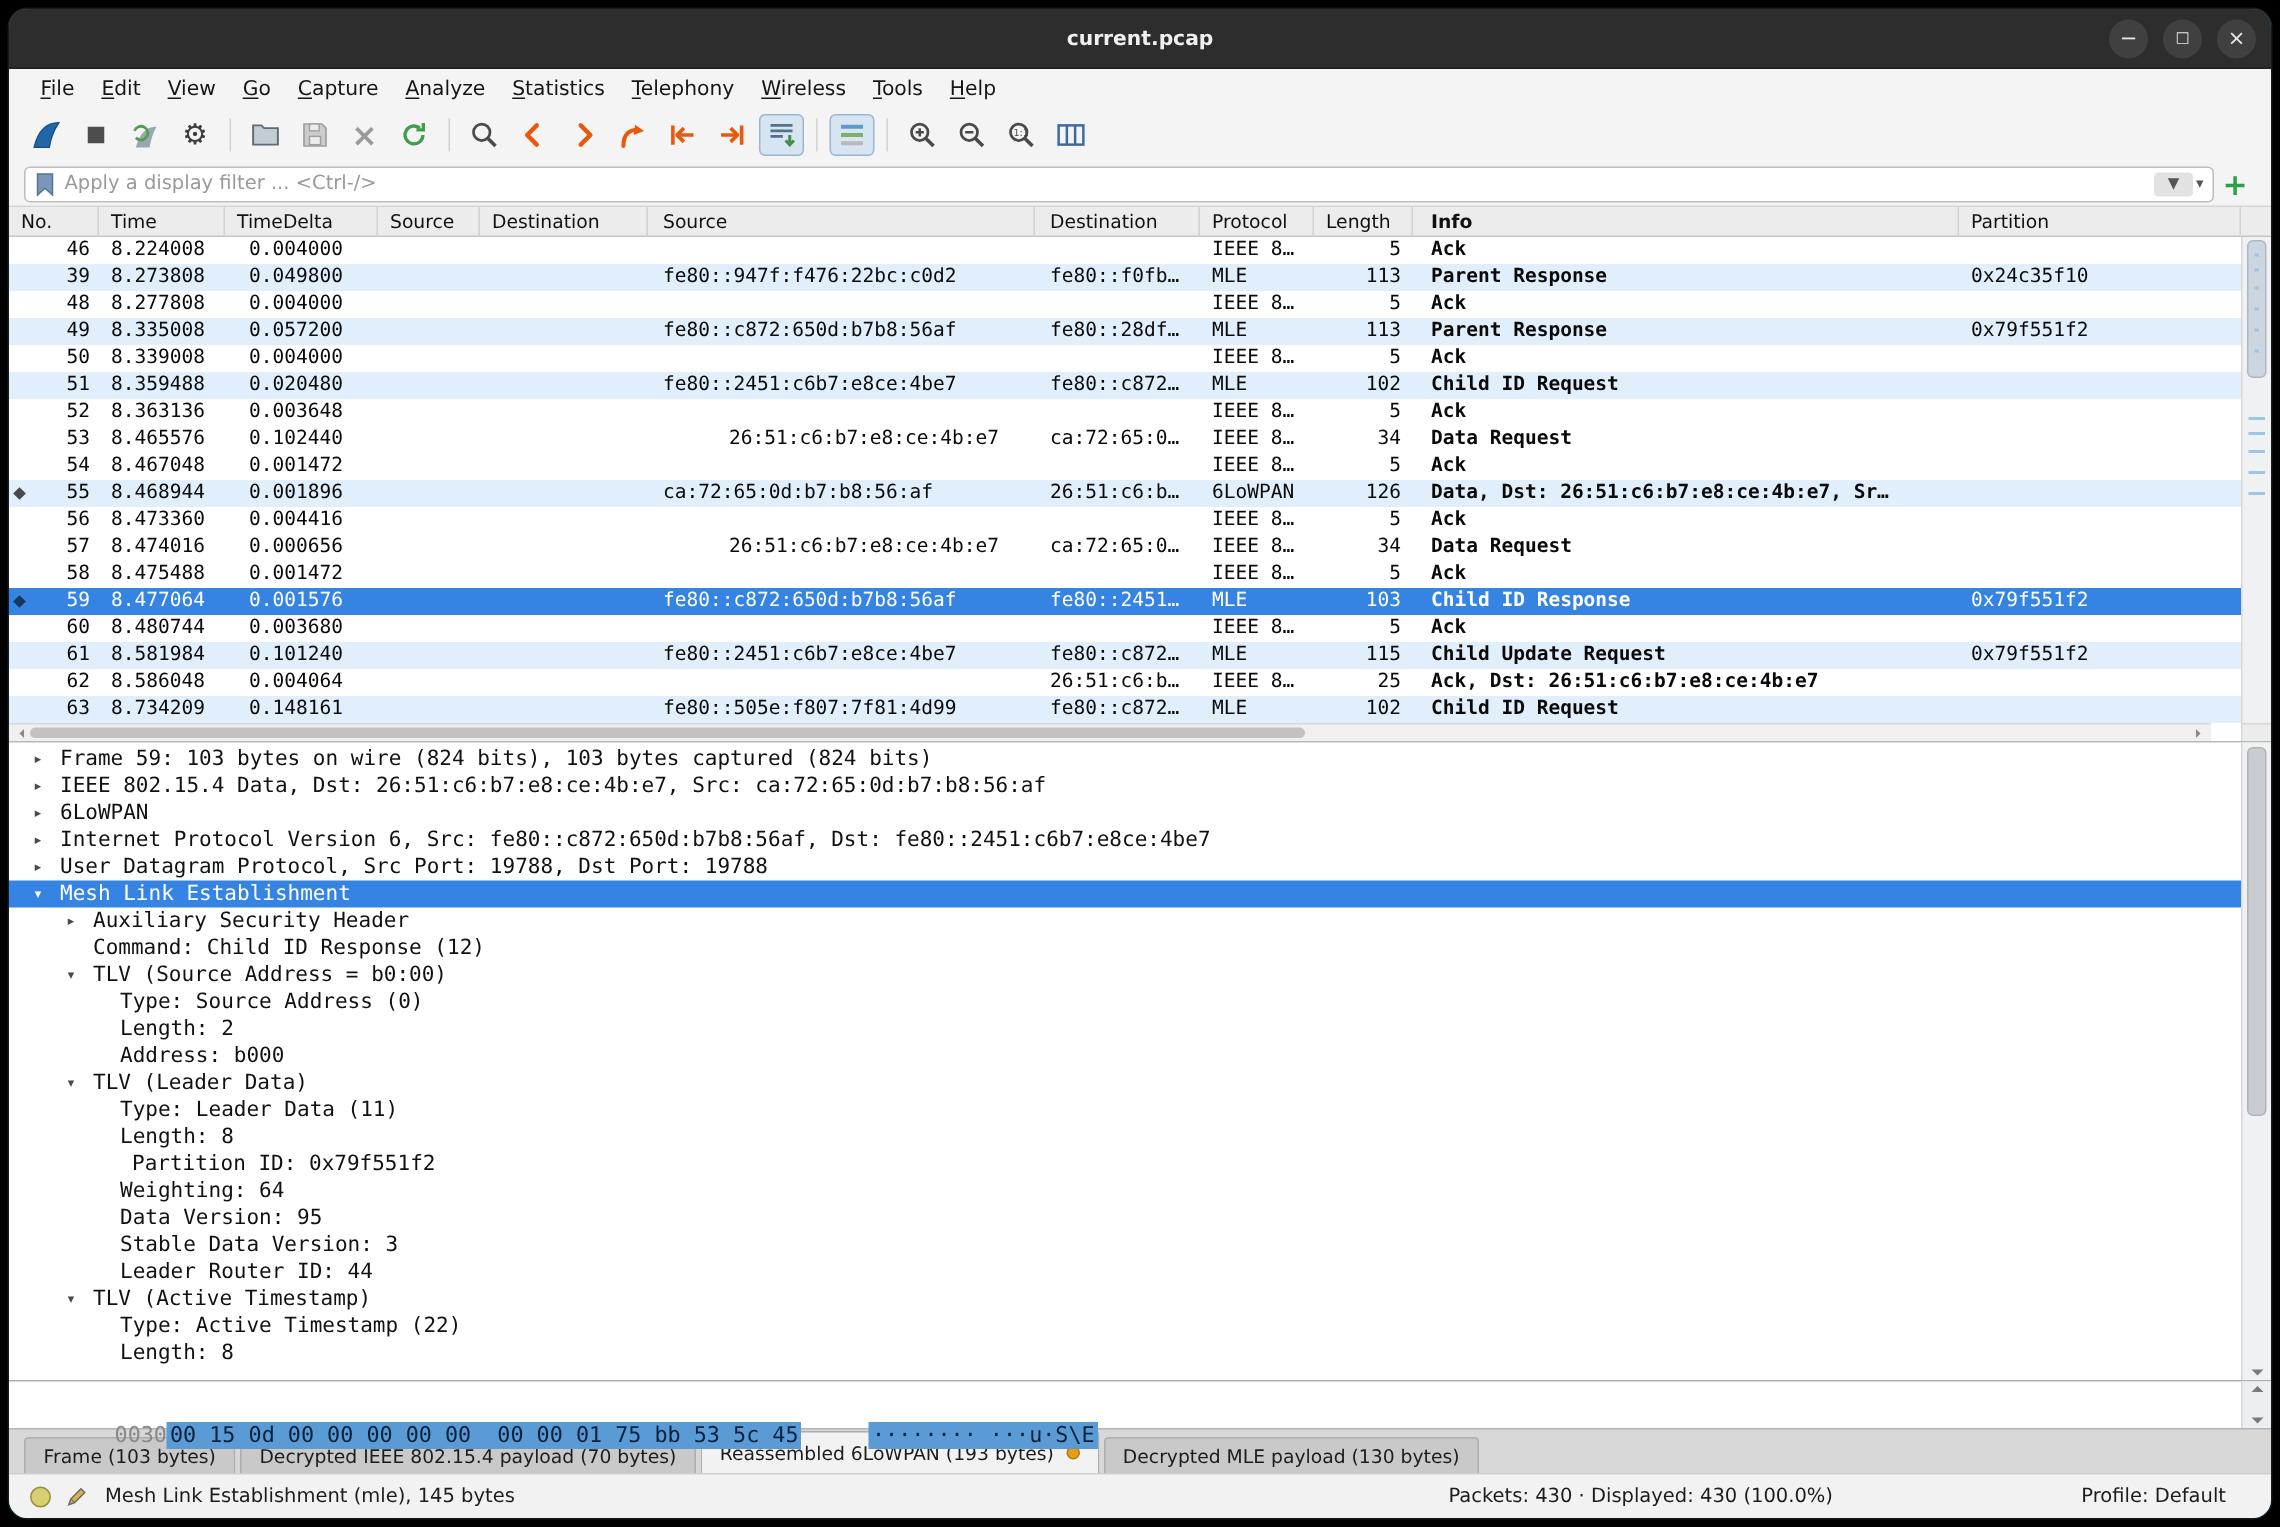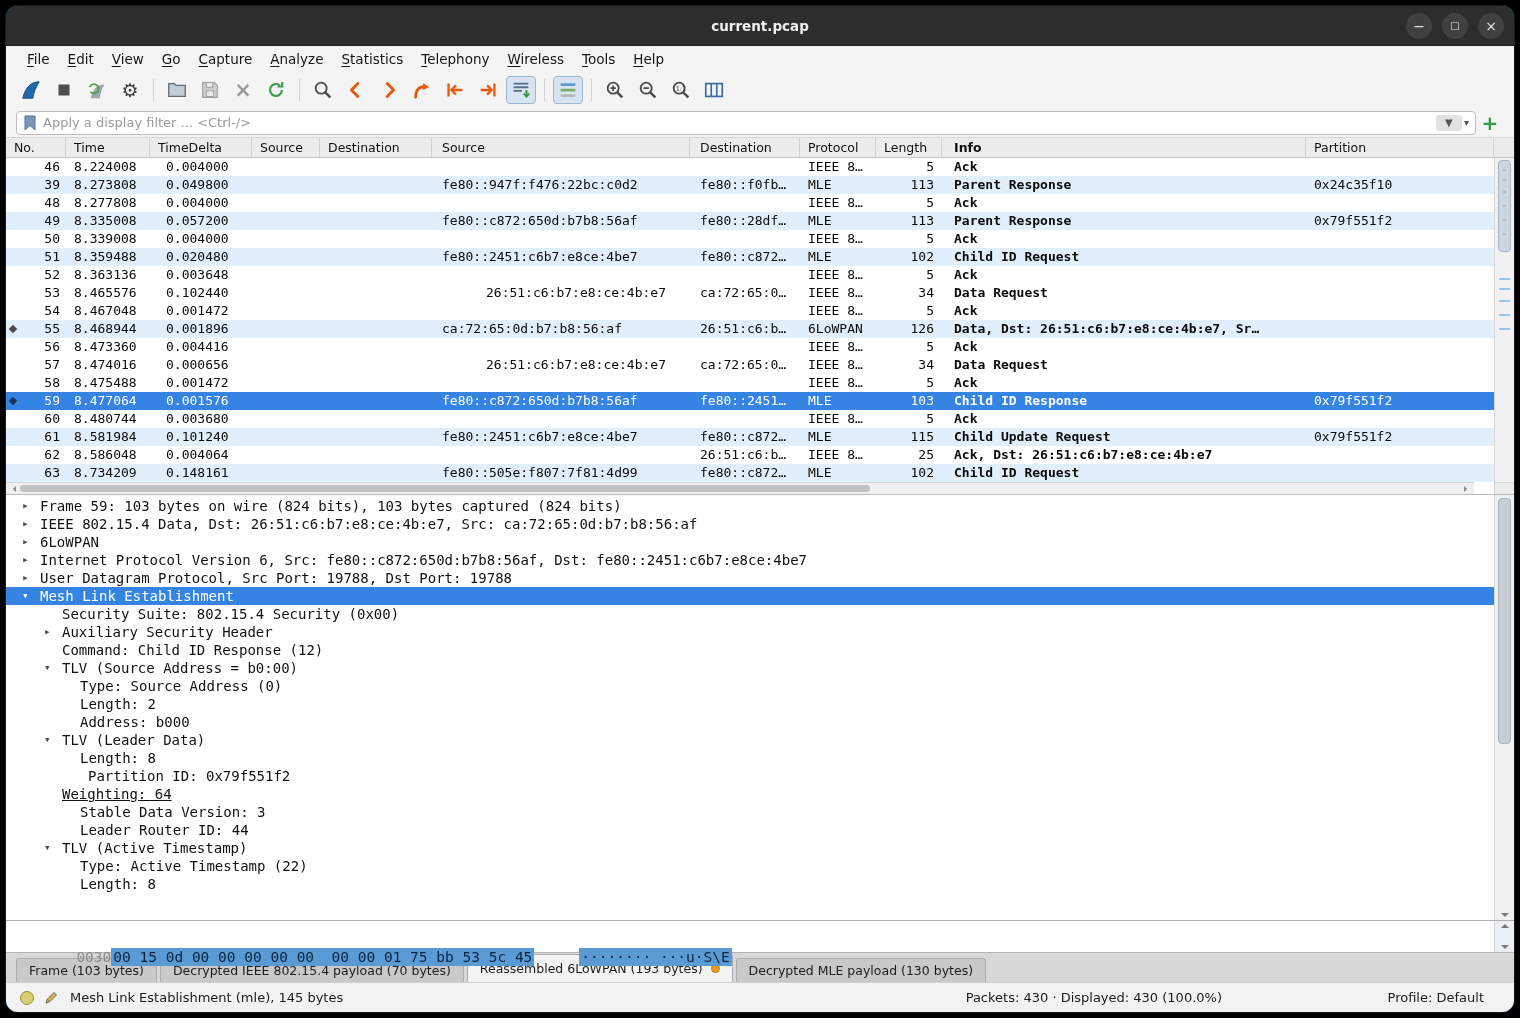--- a/index.html
+++ b/index.html
@@ -513,31 +513,32 @@
   </div>
 
   <div class="details">
     <div class="dlines" id="dlines">
         <div class="dline"><span class="dexp" style="left: 16px;">▸</span><span class="dtext" style="left: 34px;">Frame 59: 103 bytes on wire (824 bits), 103 bytes captured (824 bits)</span></div>
         <div class="dline"><span class="dexp" style="left: 16px;">▸</span><span class="dtext" style="left: 34px;">IEEE 802.15.4 Data, Dst: 26:51:c6:b7:e8:ce:4b:e7, Src: ca:72:65:0d:b7:b8:56:af</span></div>
         <div class="dline"><span class="dexp" style="left: 16px;">▸</span><span class="dtext" style="left: 34px;">6LoWPAN</span></div>
         <div class="dline"><span class="dexp" style="left: 16px;">▸</span><span class="dtext" style="left: 34px;">Internet Protocol Version 6, Src: fe80::c872:650d:b7b8:56af, Dst: fe80::2451:c6b7:e8ce:4be7</span></div>
         <div class="dline"><span class="dexp" style="left: 16px;">▸</span><span class="dtext" style="left: 34px;">User Datagram Protocol, Src Port: 19788, Dst Port: 19788</span></div>
         <div class="dline sel"><span class="dexp" style="left: 16px;">▾</span><span class="dtext" style="left: 34px;">Mesh Link Establishment</span></div>
-        <div class="dline"><span class="dtext" style="left: 56px;">Security Suite: 802.15.4 Security (0x00)</span></div>
         <div class="dline"><span class="dexp" style="left: 38px;">▸</span><span class="dtext" style="left: 56px;">Auxiliary Security Header</span></div>
         <div class="dline"><span class="dtext" style="left: 56px;">Command: Child ID Response (12)</span></div>
         <div class="dline"><span class="dexp" style="left: 38px;">▾</span><span class="dtext" style="left: 56px;">TLV (Source Address = b0:00)</span></div>
         <div class="dline"><span class="dtext" style="left: 74px;">Type: Source Address (0)</span></div>
         <div class="dline"><span class="dtext" style="left: 74px;">Length: 2</span></div>
         <div class="dline"><span class="dtext" style="left: 74px;">Address: b000</span></div>
         <div class="dline"><span class="dexp" style="left: 38px;">▾</span><span class="dtext" style="left: 56px;">TLV (Leader Data)</span></div>
+        <div class="dline"><span class="dtext" style="left: 74px;">Type: Leader Data (11)</span></div>
         <div class="dline"><span class="dtext" style="left: 74px;">Length: 8</span></div>
         <div class="dline"><span class="dtext" style="left: 82px; text-align: right;">Partition ID: 0x79f551f2</span></div>
-        <div class="dline"><span class="dtext" style="left: 56px; text-decoration: underline;">Weighting: 64</span></div>
+        <div class="dline"><span class="dtext" style="left: 74px;">Weighting: 64</span></div>
+        <div class="dline"><span class="dtext" style="left: 74px;">Data Version: 95</span></div>
         <div class="dline"><span class="dtext" style="left: 74px;">Stable Data Version: 3</span></div>
         <div class="dline"><span class="dtext" style="left: 74px;">Leader Router ID: 44</span></div>
         <div class="dline"><span class="dexp" style="left: 38px;">▾</span><span class="dtext" style="left: 56px;">TLV (Active Timestamp)</span></div>
         <div class="dline"><span class="dtext" style="left: 74px;">Type: Active Timestamp (22)</span></div>
         <div class="dline"><span class="dtext" style="left: 74px;">Length: 8</span></div>
       </div>
     <div class="details-vscroll">
       <div class="details-thumb"></div>
       <span class="sb-arrow down"></span>
     </div>

